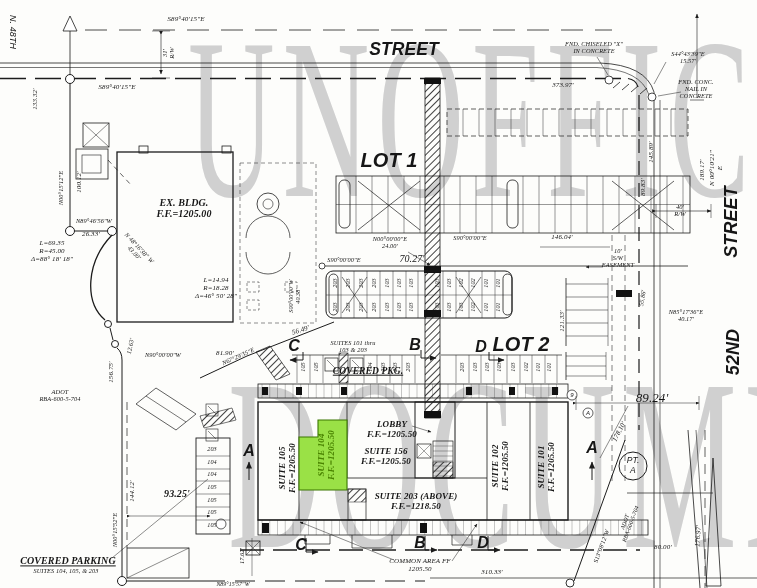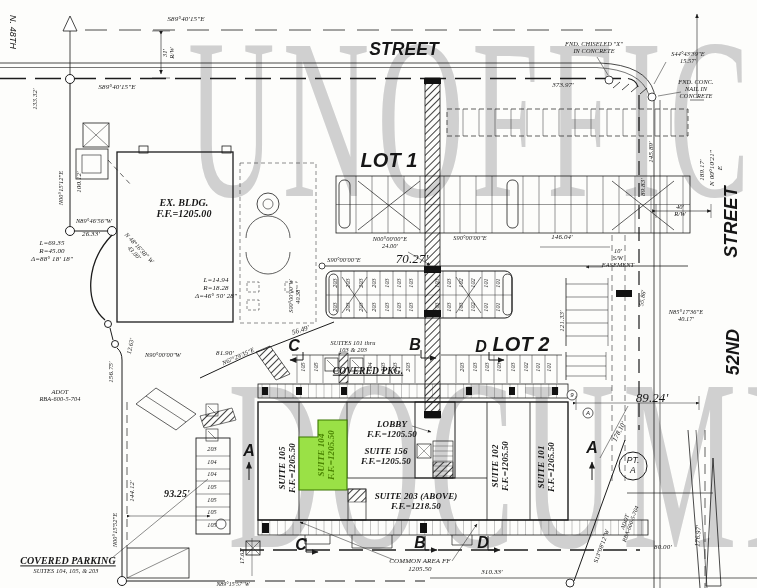--- a/index.html
+++ b/index.html
@@ -474,21 +474,21 @@
 R=45.00
 Δ=88° 18' 18"</div>
       <div class="lbl" style="left: 172px; top: 289px; font-size: 7px; transform: translate(-50%, -50%) rotate(0deg); margin-left: 44px;">L=14.94
 R=18.28
 Δ=46° 50' 28"</div>
       <div class="lbl sans b" style="left: 389px; top: 160px; font-size: 20px; transform: translate(-50%, -50%) rotate(0deg);">LOT 1</div>
       <div class="lbl" style="left: 390px; top: 242px; font-size: 6.3px; transform: translate(-50%, -50%) rotate(0deg);">N00°00'00"E
 24.00'</div>
       <div class="lbl" style="left: 470px; top: 238px; font-size: 6.3px; transform: translate(-50%, -50%) rotate(0deg);">S90°00'00"E</div>
       <div class="lbl" style="left: 344px; top: 260px; font-size: 6.3px; transform: translate(-50%, -50%) rotate(0deg);">S90°00'00"E</div>
-      <div class="lbl" style="left: 412px; top: 259px; font-size: 13px; transform: translate(-50%, -50%) rotate(0deg);">70.27'</div>
+      <div class="lbl" style="left: 412px; top: 259px; font-size: 10px; transform: translate(-50%, -50%) rotate(0deg);">70.27'</div>
       <div class="lbl" style="left: 295px; top: 296px; font-size: 6px; transform: translate(-50%, -50%) rotate(-90deg);">S00°00'00"W
 40.38'</div>
       <div class="lbl" style="left: 301px; top: 331px; font-size: 7px; transform: translate(-50%, -50%) rotate(-18deg);">56.49'</div>
       <div class="lbl" style="left: 238px; top: 356px; font-size: 6.3px; transform: translate(-50%, -50%) rotate(-24deg);">N67°29'35"E</div>
       <div class="lbl" style="left: 163px; top: 355px; font-size: 6.3px; transform: translate(-50%, -50%) rotate(0deg);">N90°00'00"W</div>
       <div class="lbl" style="left: 225px; top: 354px; font-size: 7px; transform: translate(-50%, -50%) rotate(0deg);">81.90'</div>
       <div class="lbl" style="left: 130px; top: 346px; font-size: 6.3px; transform: translate(-50%, -50%) rotate(-78deg);">12.63'</div>
       <div class="lbl" style="left: 112px; top: 372px; font-size: 7px; transform: translate(-50%, -50%) rotate(-90deg);">156.75'</div>
       <div class="lbl" style="left: 60px; top: 395px; font-size: 6.3px; transform: translate(-50%, -50%) rotate(0deg);">ADOT
 RBA-600-5-704</div>

